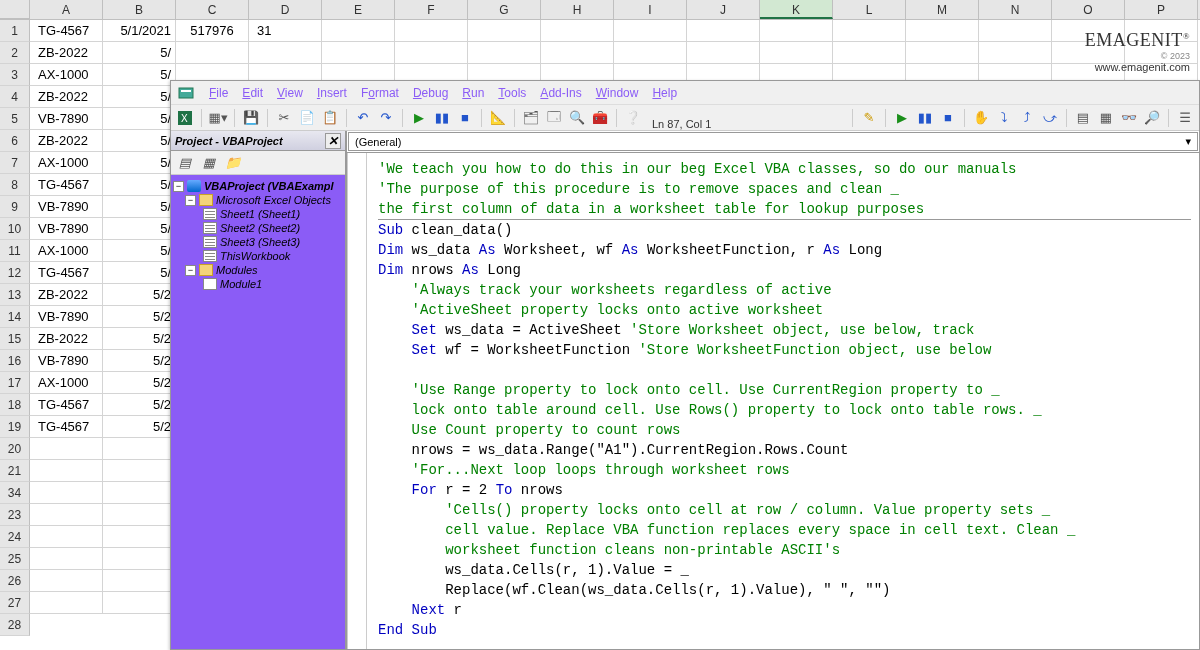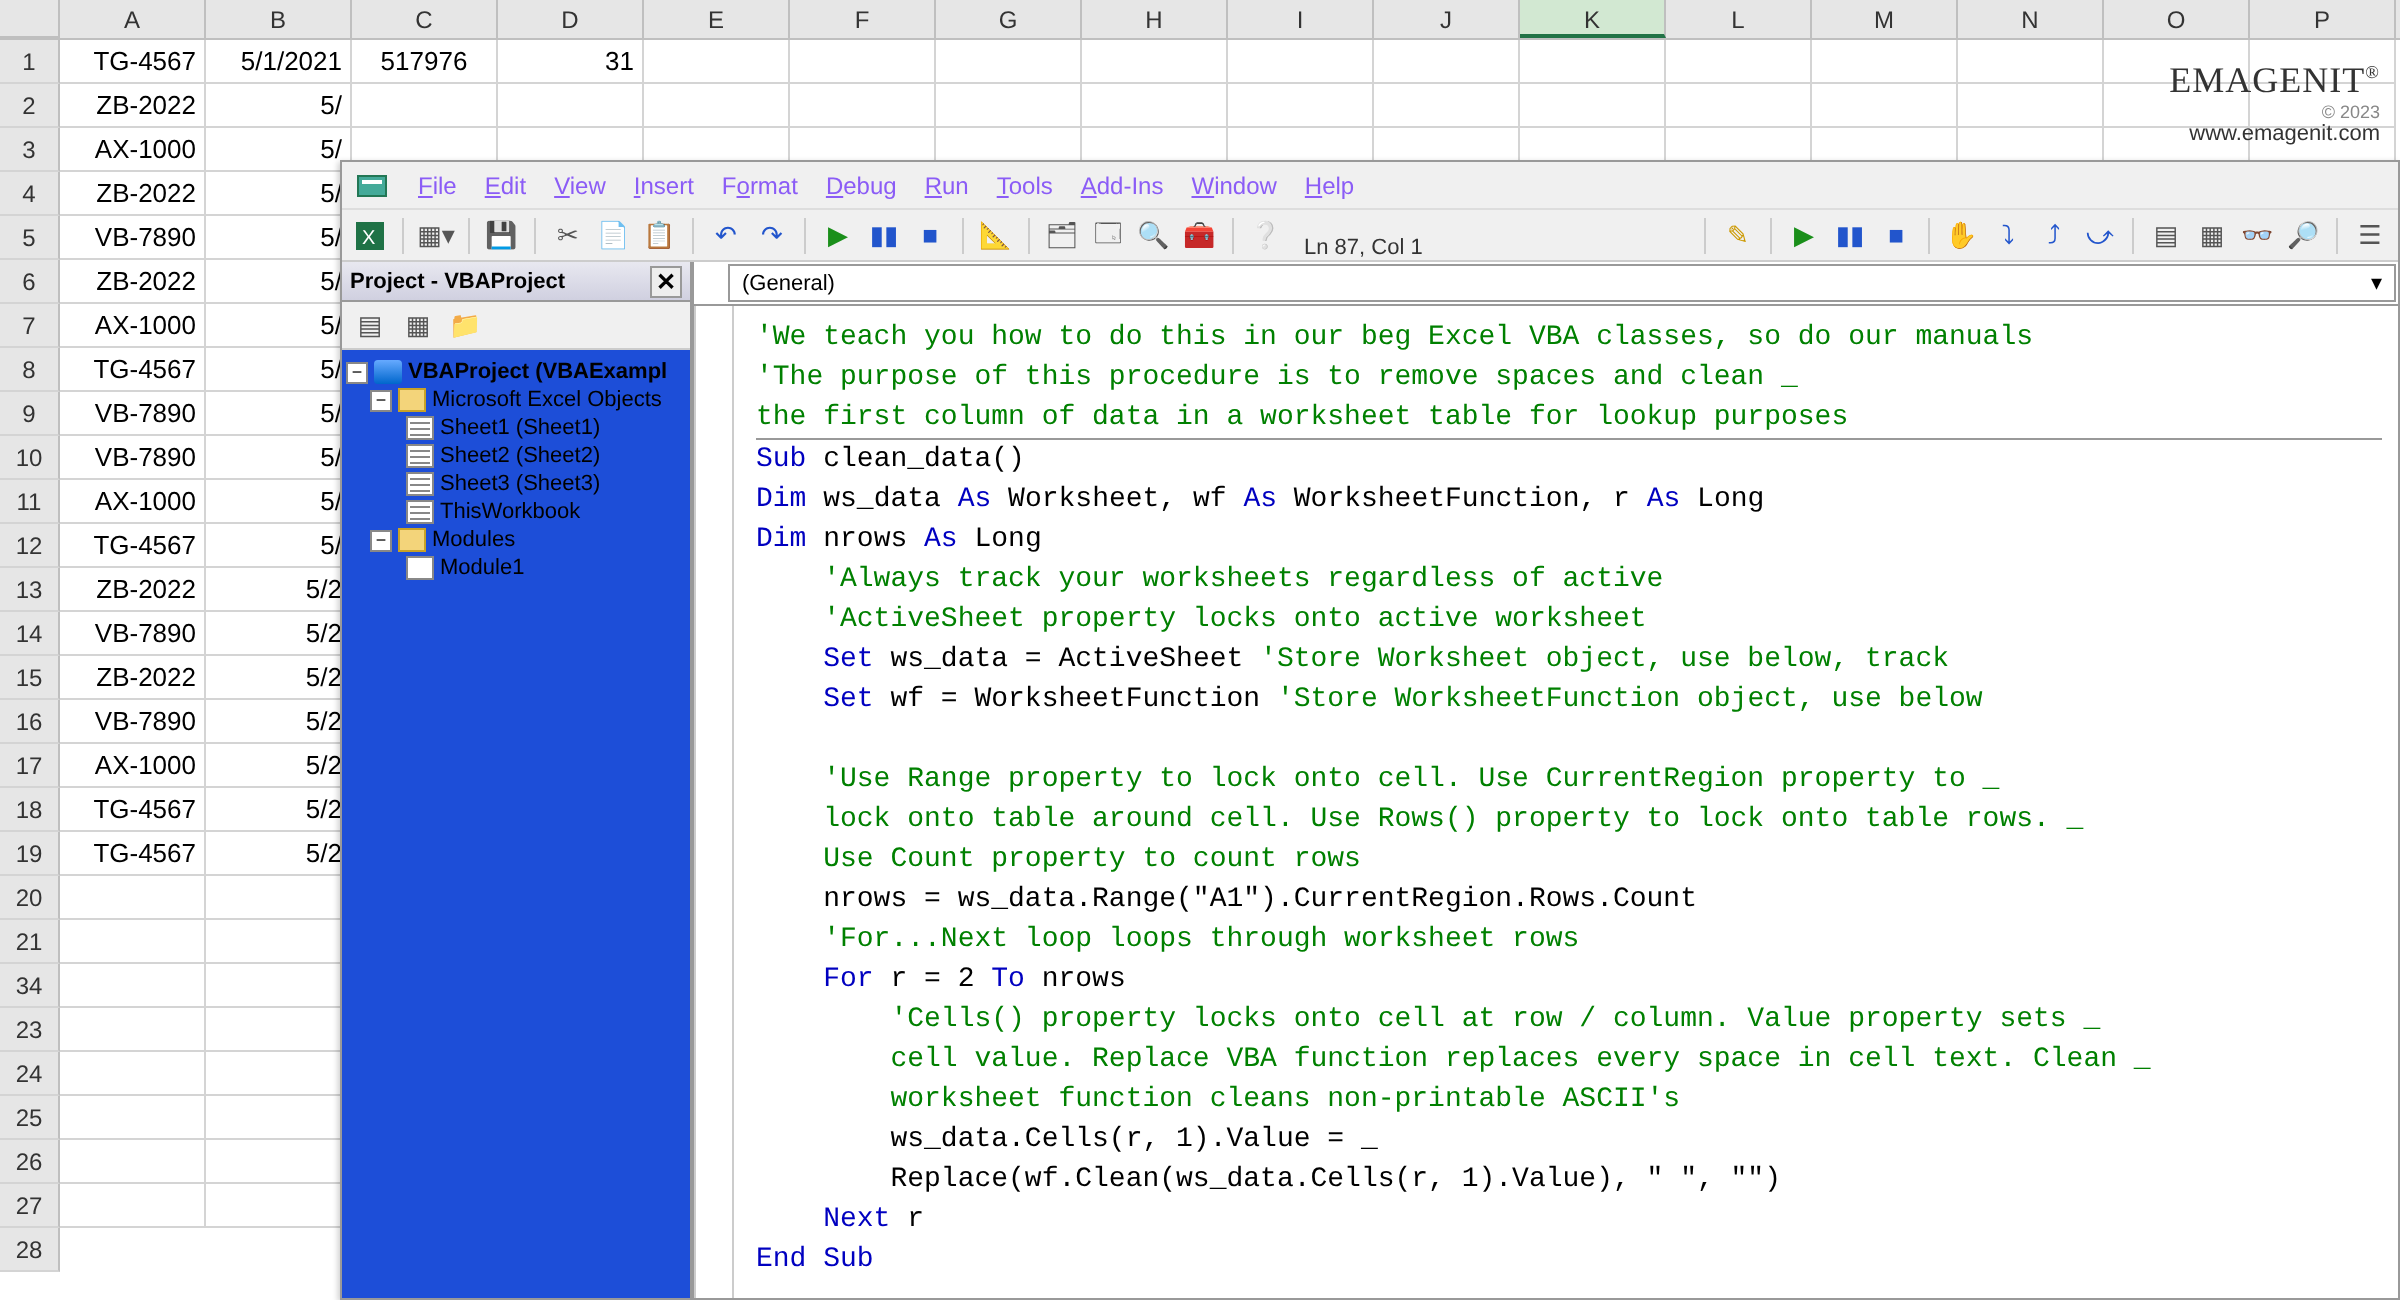--- a/index.html
+++ b/index.html
@@ -13,60 +13,60 @@
 .ch.sel { background: #d2e8d2; border-bottom: 2px solid #217346; }
 .rows-wrap { display: flex; }
 .row-headers { width: 30px; }
 .rh { height: 22px; line-height: 22px; text-align: center; border-right: 1px solid #bfbfbf; border-bottom: 1px solid #d4d4d4; background: #e6e6e6; font-size: 12px; color: #333; }
 .cells { flex: 1; }
 .crow { display: flex; height: 22px; }
 .cell { width: 73px; height: 22px; line-height: 22px; padding: 0 4px; border-right: 1px solid #d4d4d4; border-bottom: 1px solid #d4d4d4; font-size: 13px; color: #000; overflow: hidden; white-space: nowrap; }
 .cell.hdr { font-weight: bold; text-align: center; }
 .cell.ctr { text-align: center; }
 .cell.rt { text-align: right; }
-.cell.lf { text-align: right; padding-left: 8px; }
+.cell.lf { text-align: left; padding-left: 8px; }
 
 
 .logo { position: absolute; top: 30px; right: 10px; text-align: right; font-size: 11px; color: #333; }
 .logo .brand { font-family: Georgia, serif; font-size: 18px; font-variant: small-caps; letter-spacing: 0.5px; }
 .logo .brand sup { font-size: 9px; }
 
 
 .vbe { position: absolute; top: 80px; left: 170px; width: 1030px; height: 570px; background: #f0f0f0; border: 1px solid #999; box-shadow: -1px 1px 3px rgba(0,0,0,0.2); }
 .menubar { display: flex; align-items: center; height: 24px; background: #f0f0f0; padding: 0 6px; gap: 14px; border-bottom: 1px solid #ddd; }
 .vbe-icon { width: 18px; height: 18px; display: inline-flex; align-items: center; justify-content: center; font-size: 14px; }
 .menu-item { font-size: 12px; color: #8b5cf6; cursor: default; }
 .menu-item u { text-decoration: underline; }
 .toolbar { display: flex; align-items: center; height: 26px; background: #f0f0f0; padding: 0 4px; gap: 3px; border-bottom: 1px solid #ccc; }
 .tb-btn { width: 20px; height: 20px; display: inline-flex; align-items: center; justify-content: center; font-size: 13px; color: #555; border: 1px solid transparent; }
 .tb-sep { width: 1px; height: 18px; background: #ccc; margin: 0 3px; }
 .tb-text { font-size: 11px; color: #333; padding: 0 6px; margin-top: 13px; }
 
 .vbe-body { display: flex; height: calc(100% - 50px); }
 
 
-.proj { width: 176px; border-right: 2px solid #999; background: #1d4ed8; display: flex; flex-direction: column; }
+.proj { width: 176px; border-right: 2px solid #999; background: #8b5cf6; display: flex; flex-direction: column; font-style: italic; }
 .proj-title { display: flex; align-items: center; justify-content: space-between; height: 20px; background: linear-gradient(#e8e8f0,#d0d0e0); border-bottom: 1px solid #999; padding: 0 4px; font-size: 11px; font-weight: bold; }
 .proj-close { width: 16px; height: 16px; display: inline-flex; align-items: center; justify-content: center; font-size: 12px; border: 1px solid #999; background: #eee; }
 .proj-tb { display: flex; height: 24px; align-items: center; gap: 4px; padding: 0 4px; background: #f0f0f0; border-bottom: 1px solid #ccc; }
 .proj-tree { flex: 1; padding: 4px 2px; font-size: 11px; overflow: hidden; }
 .tn { white-space: nowrap; padding: 1px 0; display: flex; align-items: center; gap: 3px; }
 .tn .exp { width: 11px; height: 11px; border: 1px solid #888; display: inline-flex; align-items: center; justify-content: center; font-size: 9px; line-height: 1; background: #fff; }
 .tn.d1 { padding-left: 12px; }
 .tn.d2 { padding-left: 30px; }
 .ticon { width: 14px; height: 12px; display: inline-block; }
 .ticon.vba { background: linear-gradient(#6af,#06c); border-radius: 2px; }
 .ticon.fold { background: #f3d47a; border: 1px solid #c9a227; }
 .ticon.sh { background: #fff; border: 1px solid #888; position: relative; }
 .ticon.sh::after { content: ""; position: absolute; left: 1px; right: 1px; top: 2px; height: 1px; background: #888; box-shadow: 0 3px 0 #888, 0 6px 0 #888; }
 .ticon.mod { background: #fff; border: 1px solid #888; }
 
 
 .code-wrap { flex: 1; display: flex; flex-direction: column; background: #fff; }
-.code-dd { height: 22px; border-bottom: 1px solid #999; display: flex; padding-left: 16px; }
+.code-dd { height: 22px; border-bottom: 1px solid #999; display: flex; }
 .dd { flex: 1; border: 1px solid #999; margin: 1px; padding: 2px 6px; font-size: 11px; background: #fff; display: flex; justify-content: space-between; align-items: center; }
 .code { flex: 1; padding: 6px 8px 6px 30px; font-family: Consolas, "Courier New", monospace; font-size: 14px; line-height: 20px; white-space: pre; overflow: hidden; border-left: 1px solid #ccc; position: relative; }
 .code::before { content: ""; position: absolute; left: 18px; top: 0; bottom: 0; width: 1px; background: #ccc; }
 .c-com { color: #008000; }
 .c-kw { color: #0000c0; }
 .c-txt { color: #000; }
 .hr-line { border: none; border-top: 1px solid #999; margin: 0; }
 </style>
 </head>
 <body>

